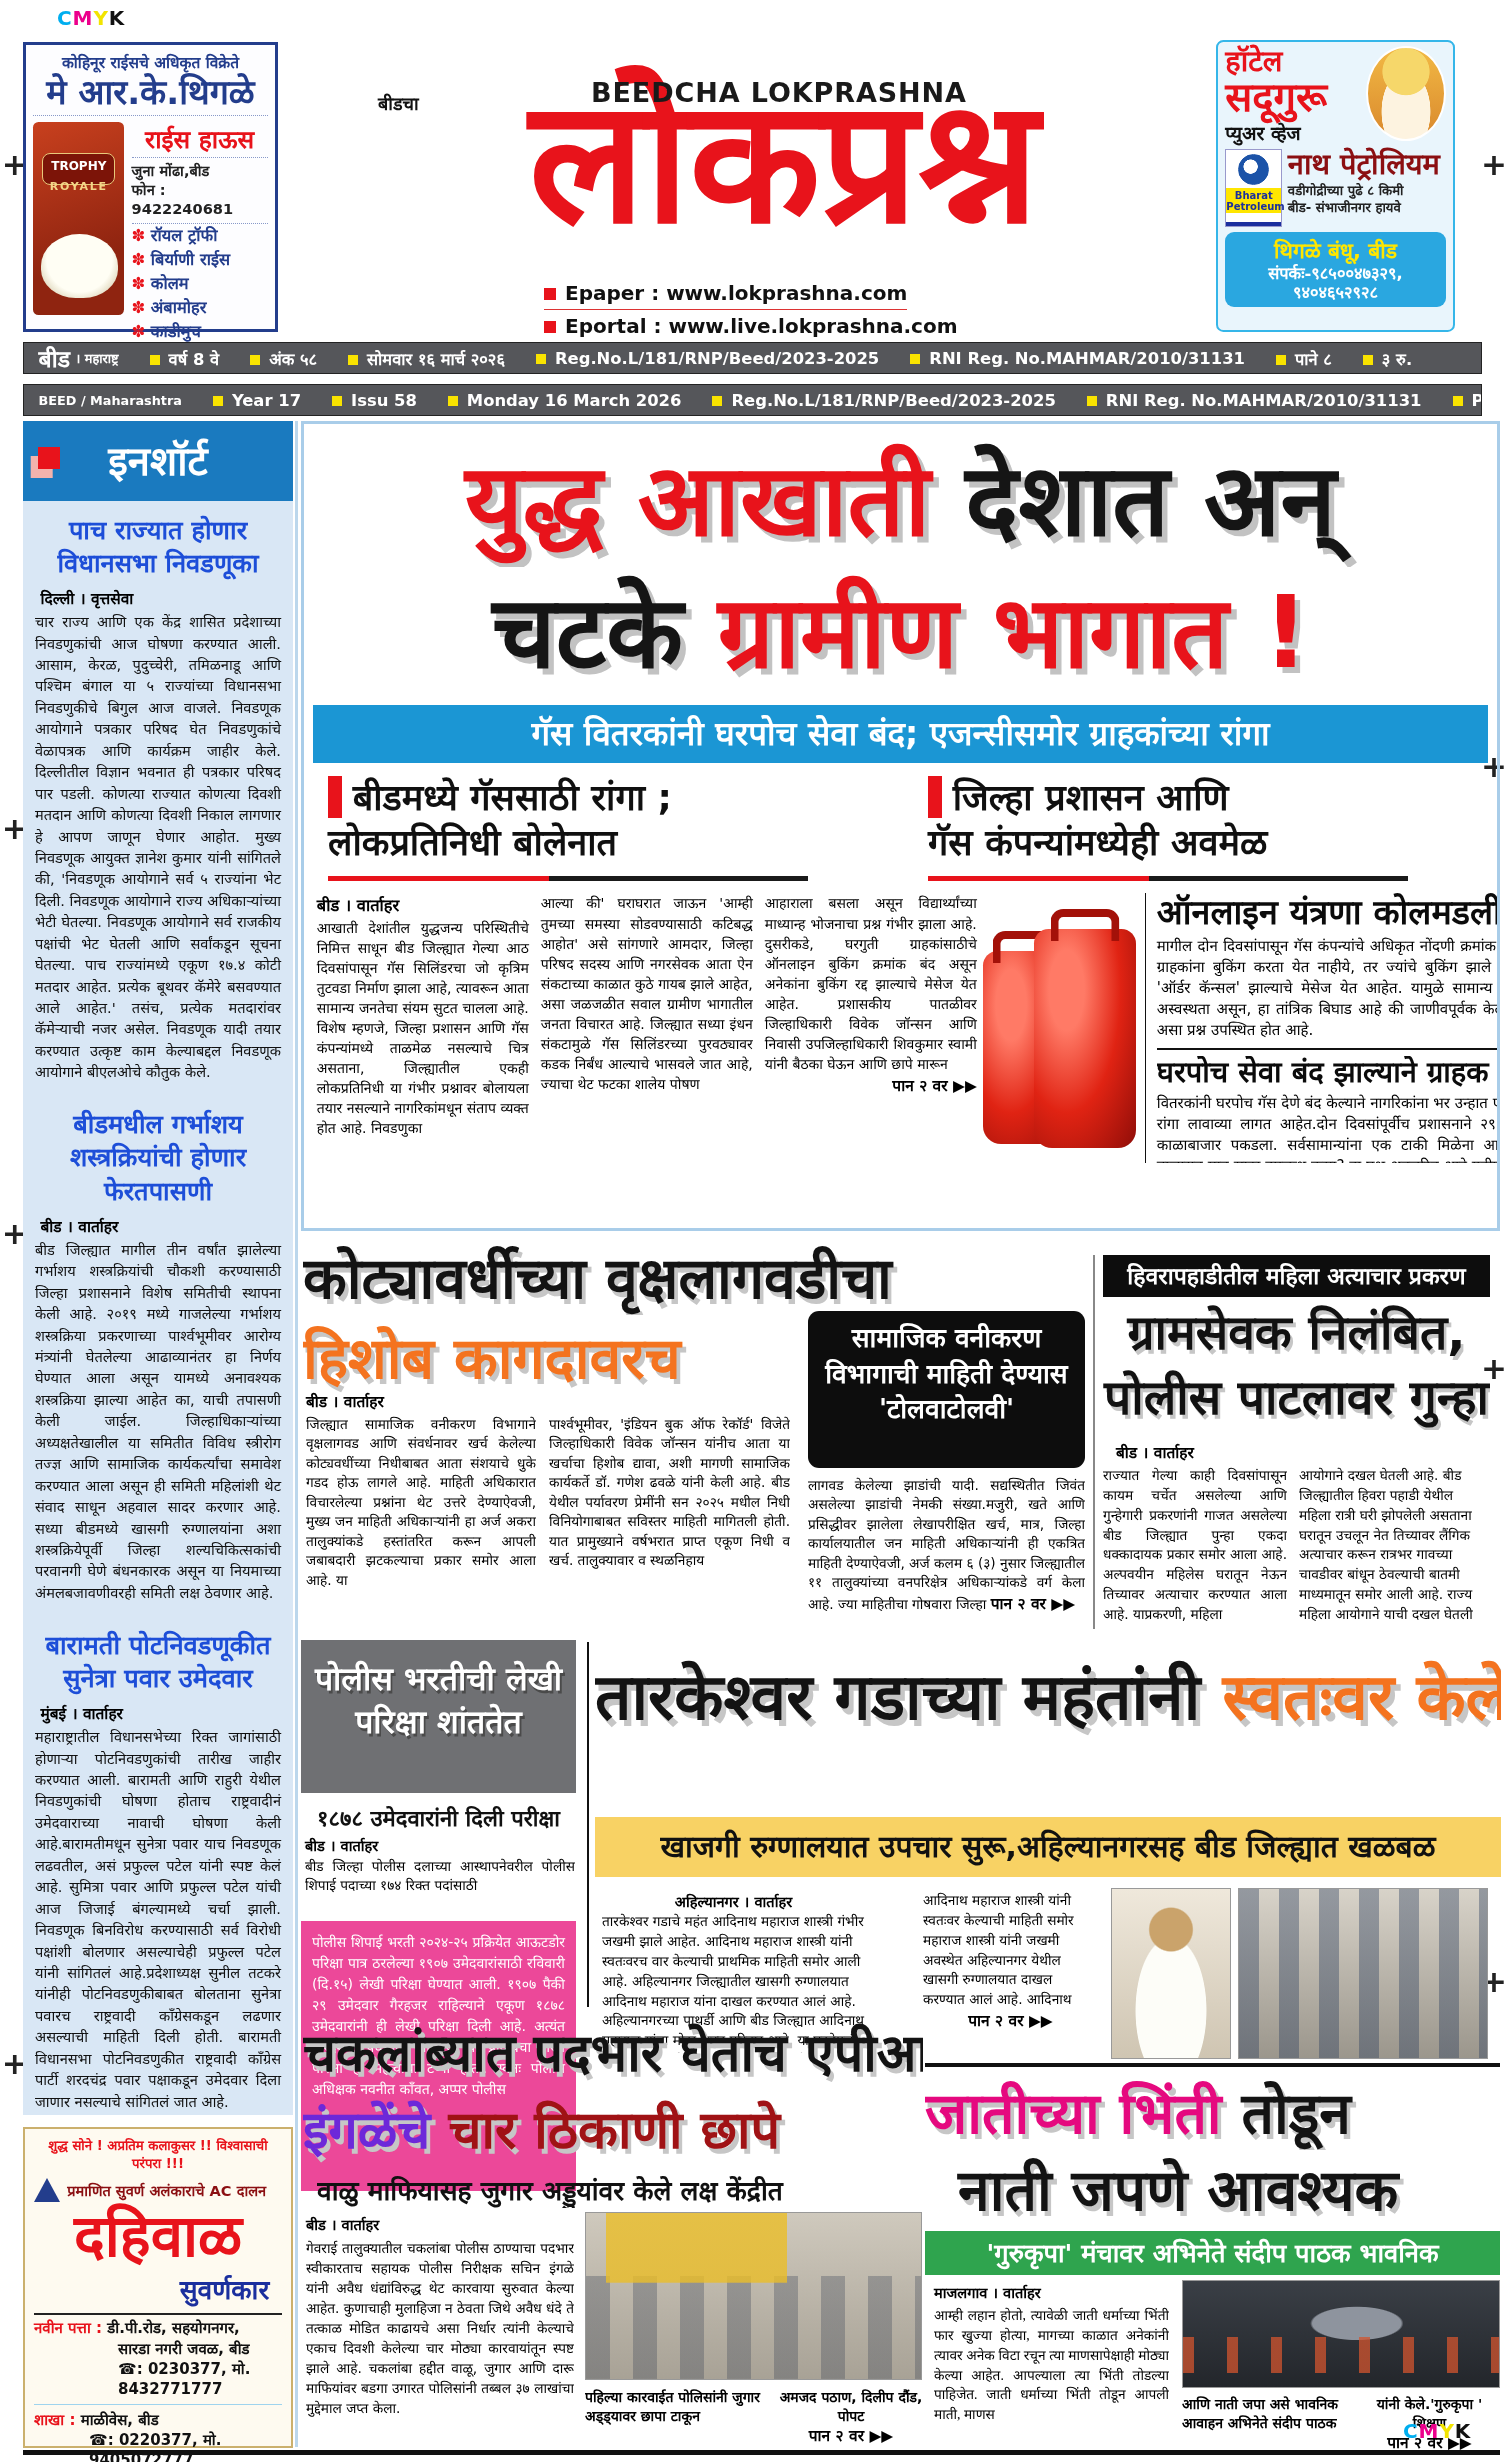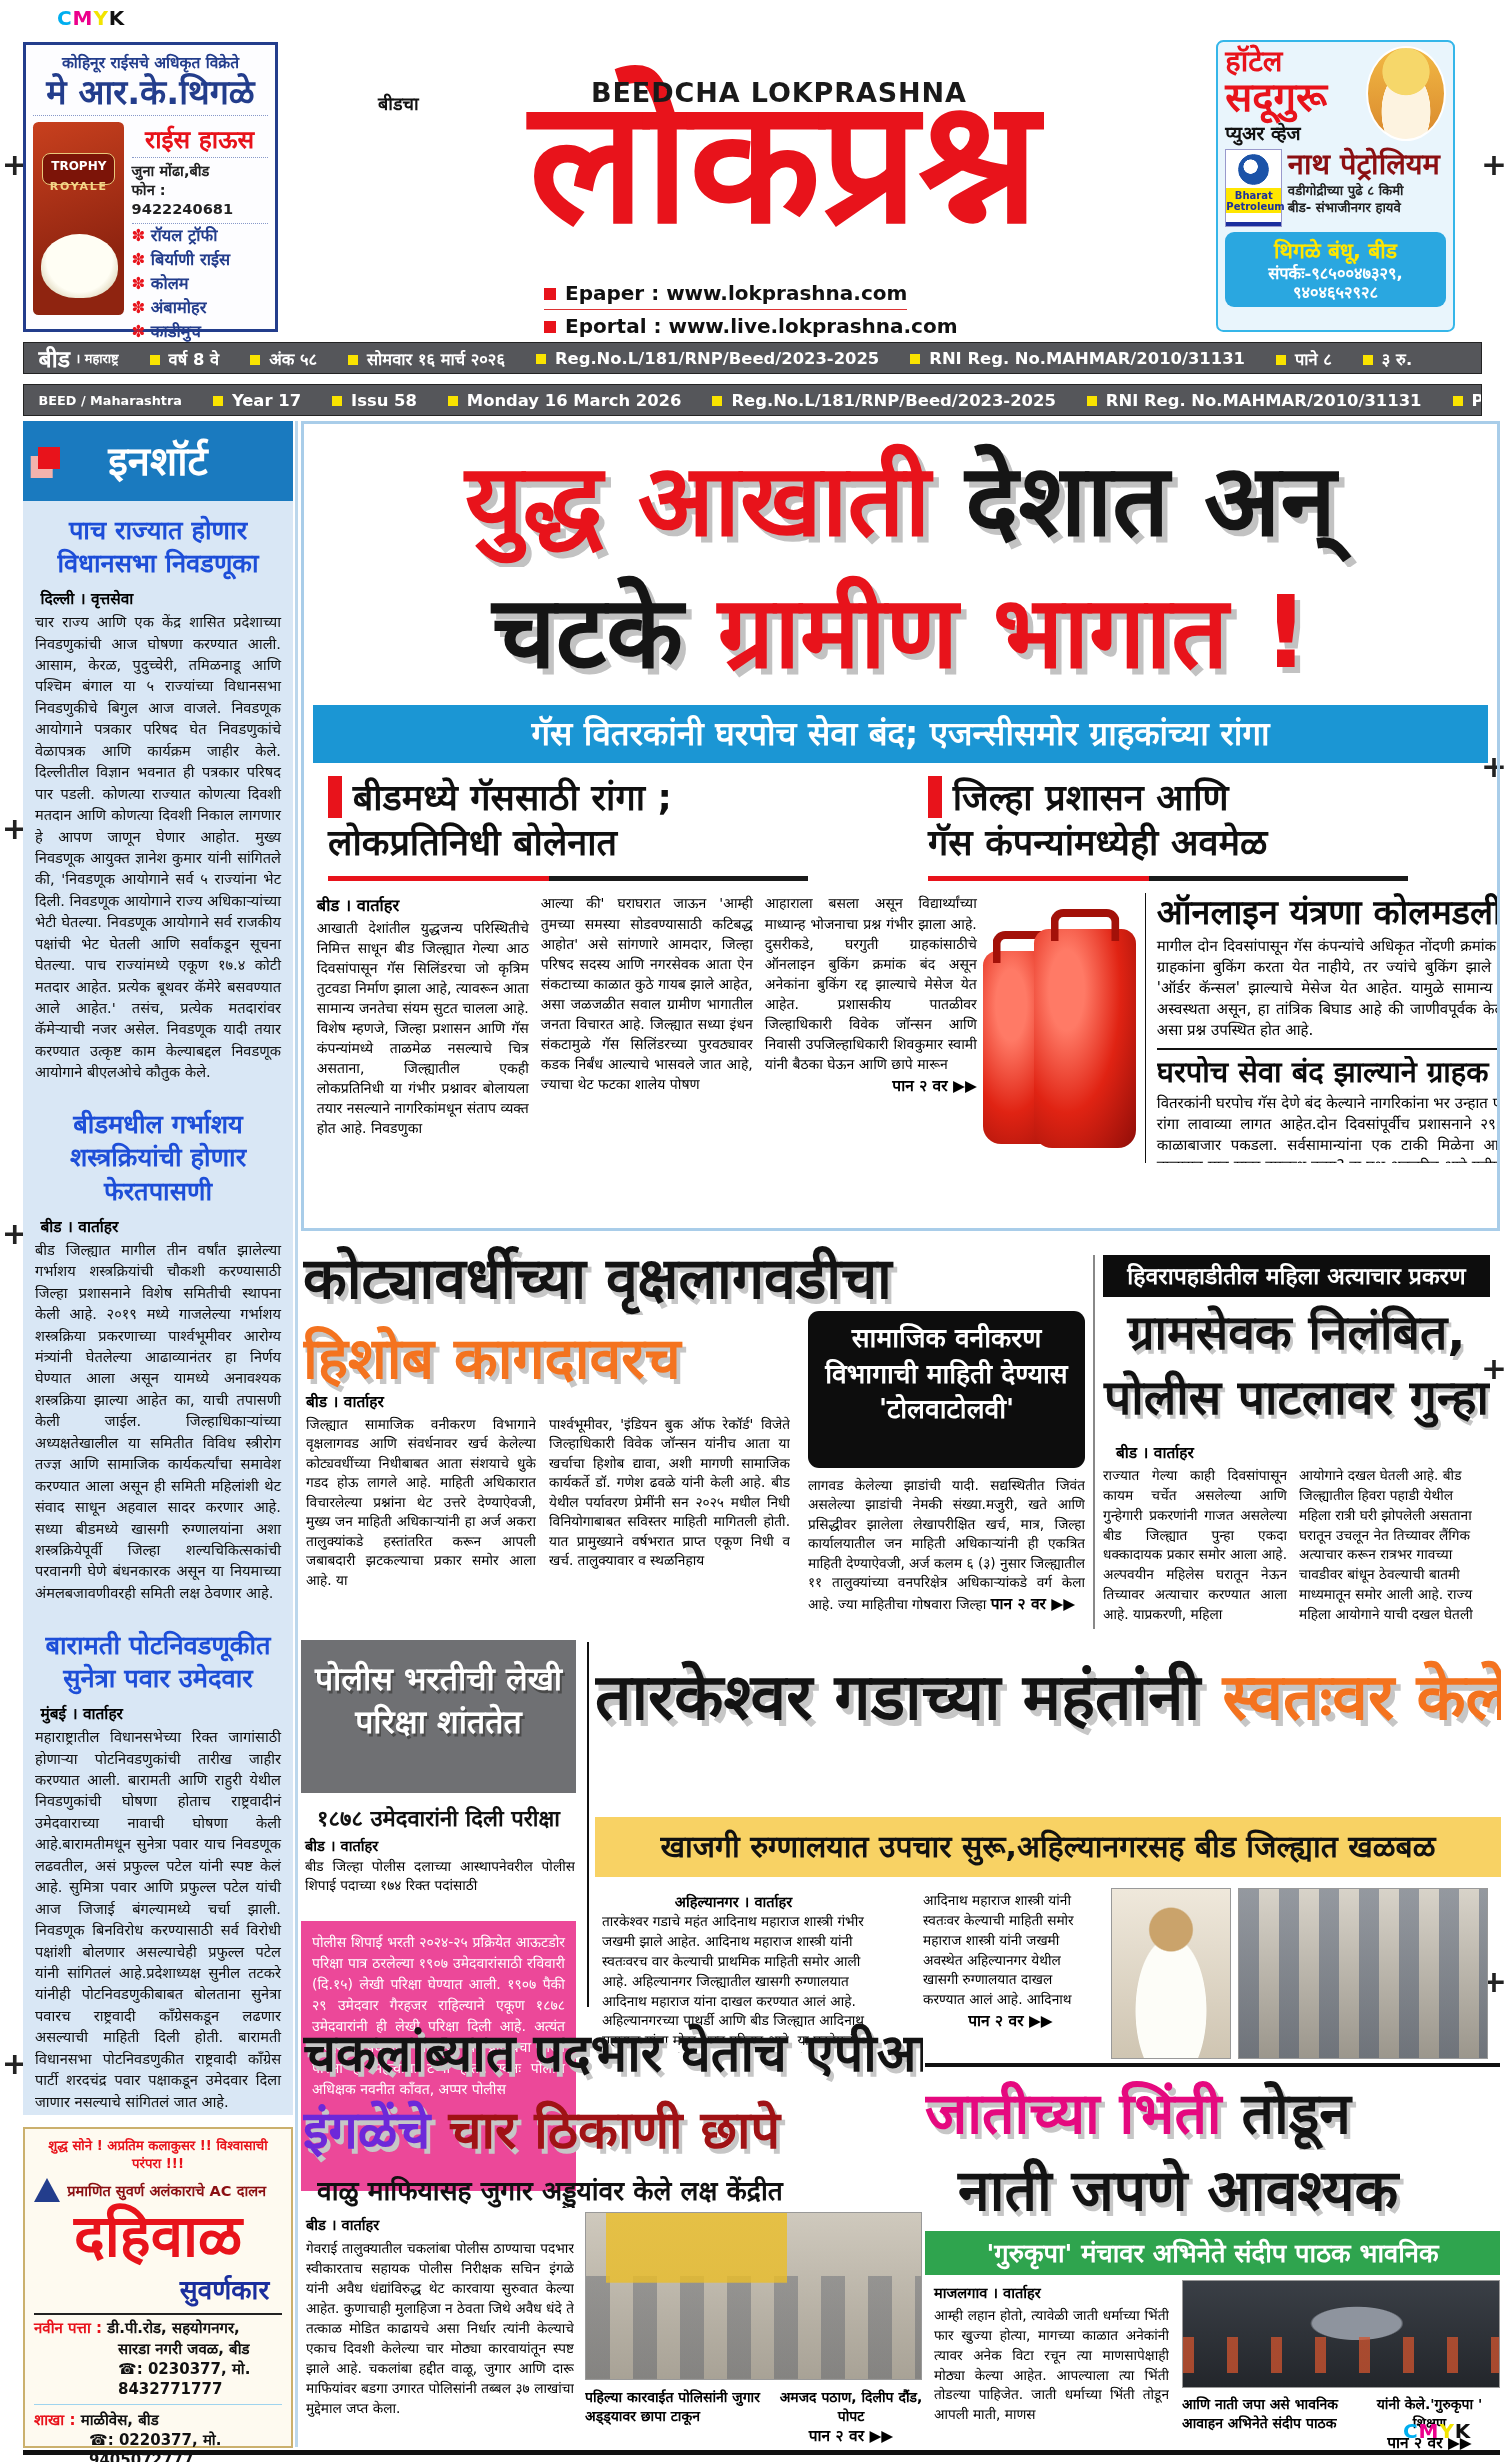--- a/index.html
+++ b/index.html
@@ -161,21 +161,21 @@
     background: repeating-linear-gradient(90deg, rgba(38,58,92,.38) 0 20px, rgba(255,255,255,0) 20px 40px),
                 linear-gradient(#d8d3c9,#9b968c); }
   .hr-right { left:925px; top:2063px; width:575px; height:3.6px; background:#111; }
 
   
   .j-h1 { left:925px; top:2072px; width:575px; font-size:57px; font-weight:bold; white-space:nowrap; overflow:hidden; text-shadow:3.6px 4.6px 0 #c6c6c6; }
   .j-h1 .pink { color:#e5097f; } .j-h1 .blk { color:#131313; }
   .j-h2 { left:925px; top:2149px; width:575px; padding-left:33px; font-size:57px; font-weight:bold; color:#131313; white-space:nowrap; overflow:hidden; text-shadow:3.6px 4.6px 0 #c6c6c6; }
   .j-ban { left:925px; top:2231px; width:575px; height:44px; background:#2fa44e; color:#fff; font-weight:bold; font-size:25.5px; text-align:center; line-height:44px; white-space:nowrap; overflow:hidden;}
   .j-by { left:934px; top:2282px; font-size:14.6px; font-weight:bold; }
-  .j-body { left:934px; top:2306px; width:235px; height:142px; font-size:13.7px; line-height:1.45; overflow:hidden;}
+  .j-body { left:934px; top:2306px; width:235px; height:142px; font-size:13.7px; line-height:1.45; overflow:hidden;font-family:Liberation Serif, serif;}
   .ph-stage { left:1182px; top:2280px; width:318px; height:108px;
     background: repeating-linear-gradient(90deg, rgba(210,84,46,.75) 0 11px, rgba(255,255,255,0) 11px 44px) 0 80%/100% 34% no-repeat,
                 radial-gradient(ellipse at 55% 40%, #8e949e 0 18%, transparent 19%),
                 linear-gradient(#3a3f46,#23262b); }
   .j-cap { font-size:14px; font-weight:bold; line-height:1.35; overflow:hidden;}
   .j-cap1 { left:1182px; top:2395px; width:166px; height:57px; }
   .j-cap2 { left:1359px; top:2395px; width:141px; height:57px; text-align:center;}
 
   
   .c-h1 { left:303px; top:2015px; width:620px; font-size:52px; font-weight:bold; color:#131313; white-space:nowrap; overflow:hidden; text-shadow:3.6px 4.6px 0 #c6c6c6;}

